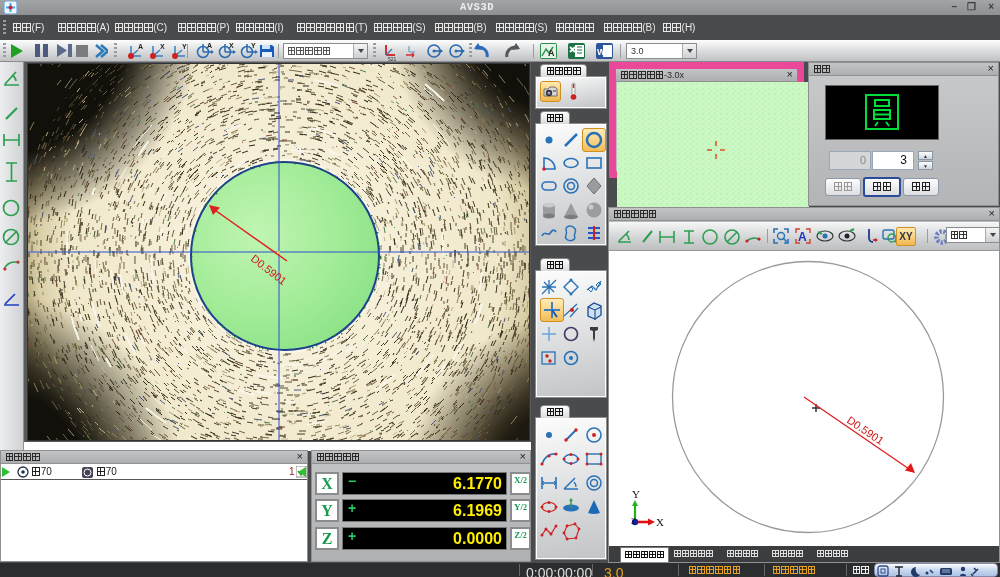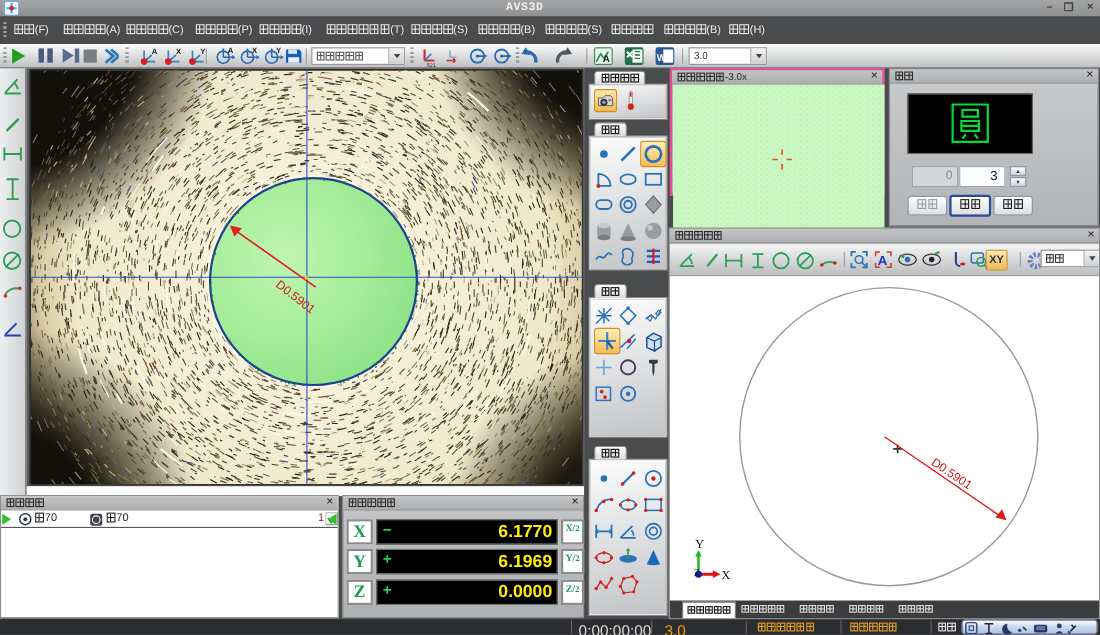--- a/index.html
+++ b/index.html
@@ -19,21 +19,21 @@
 .combo .ar{position:absolute;right:0;top:0;width:14px;height:14px;background:linear-gradient(#f4f4f4,#cdd0d3);border-left:1px solid #aaa}
 .combo .ar:after{content:"";position:absolute;left:4px;top:5px;border:3px solid transparent;border-top:4px solid #444}
 #lefts{left:0;top:62px;width:24px;height:389px;background:linear-gradient(90deg,#eceeef,#cfd1d3);border-right:1px solid #8e9092}
 #vidwrap{left:24px;top:62px;width:507px;height:389px;background:#fff}
 #vidwrap:before{content:"";position:absolute;left:0;top:0;width:507px;height:380px;background:#585a5c}
 #video{position:absolute;left:3px;top:1px;width:501px;height:376px;background:#111;border:1px solid #333;box-sizing:content-box}
 .rtab{position:absolute;left:540px;height:13px;background:linear-gradient(#fefefe,#d8dadc);border:1px solid #86888a;border-bottom:none;border-radius:4px 4px 0 0;font-size:9px;color:#111;padding:0 5px;z-index:3;line-height:13px}
 .rpanel{position:absolute;left:536px;width:70px;background:linear-gradient(170deg,#fcfcfc,#c2c4c6);border:1px solid #fff;box-shadow:0 0 0 1px #898b8d;z-index:2}
 .ptitle{position:absolute;left:0;top:0;right:0;height:13px;background:linear-gradient(#c2c4c6,#acaeb0);border-bottom:1px solid #8e9092;font-size:9px;color:#2a2a2a;padding:1px 4px;line-height:11px}
 .ptitle .x{position:absolute;right:4px;top:0px;font-size:11px;color:#222}
-#mag{left:609px;top:62px;width:195px;height:116px;border:2px solid #ec4899;background:#b9bbbd}
+#mag{left:609px;top:62px;width:195px;height:116px;border:7px solid #ec4899;background:#b9bbbd}
 #magc{position:absolute;left:1px;top:13px;width:192px;height:130px;background:#cdf8c2}
 #other{left:808px;top:62px;width:191px;height:144px;border:1px solid #8e9092;background:linear-gradient(#c8cacc,#b2b4b6)}
 #graph{left:608px;top:207px;width:392px;height:356px;border:1px solid #8e9092;background:#b9bbbd}
 #gtools{position:absolute;left:0;top:14px;width:390px;height:29px;background:linear-gradient(#f6f6f6,#d0d2d4 60%,#bdbfc1);border-bottom:1px solid #98999b}
 #gcanvas{position:absolute;left:0;top:43px;width:390px;height:295px;background:#fff}
 #gtabs{position:absolute;left:0;top:338px;width:390px;height:16px;background:#3c3d3f;font-size:8px;color:#ddd}
 #gtabs .tb{position:absolute;top:1px;height:15px;line-height:14px;padding:0 4px}
 #gtabs .sel{background:#fff;color:#111;border:1px solid #777;border-bottom:none}
 #elist{left:0;top:450px;width:308px;height:112px;border:1px solid #8e9092;background:#fff}
 #coord{left:311px;top:450px;width:220px;height:112px;border:1px solid #8e9092;background:linear-gradient(#c4c6c8,#aeb0b2)}

